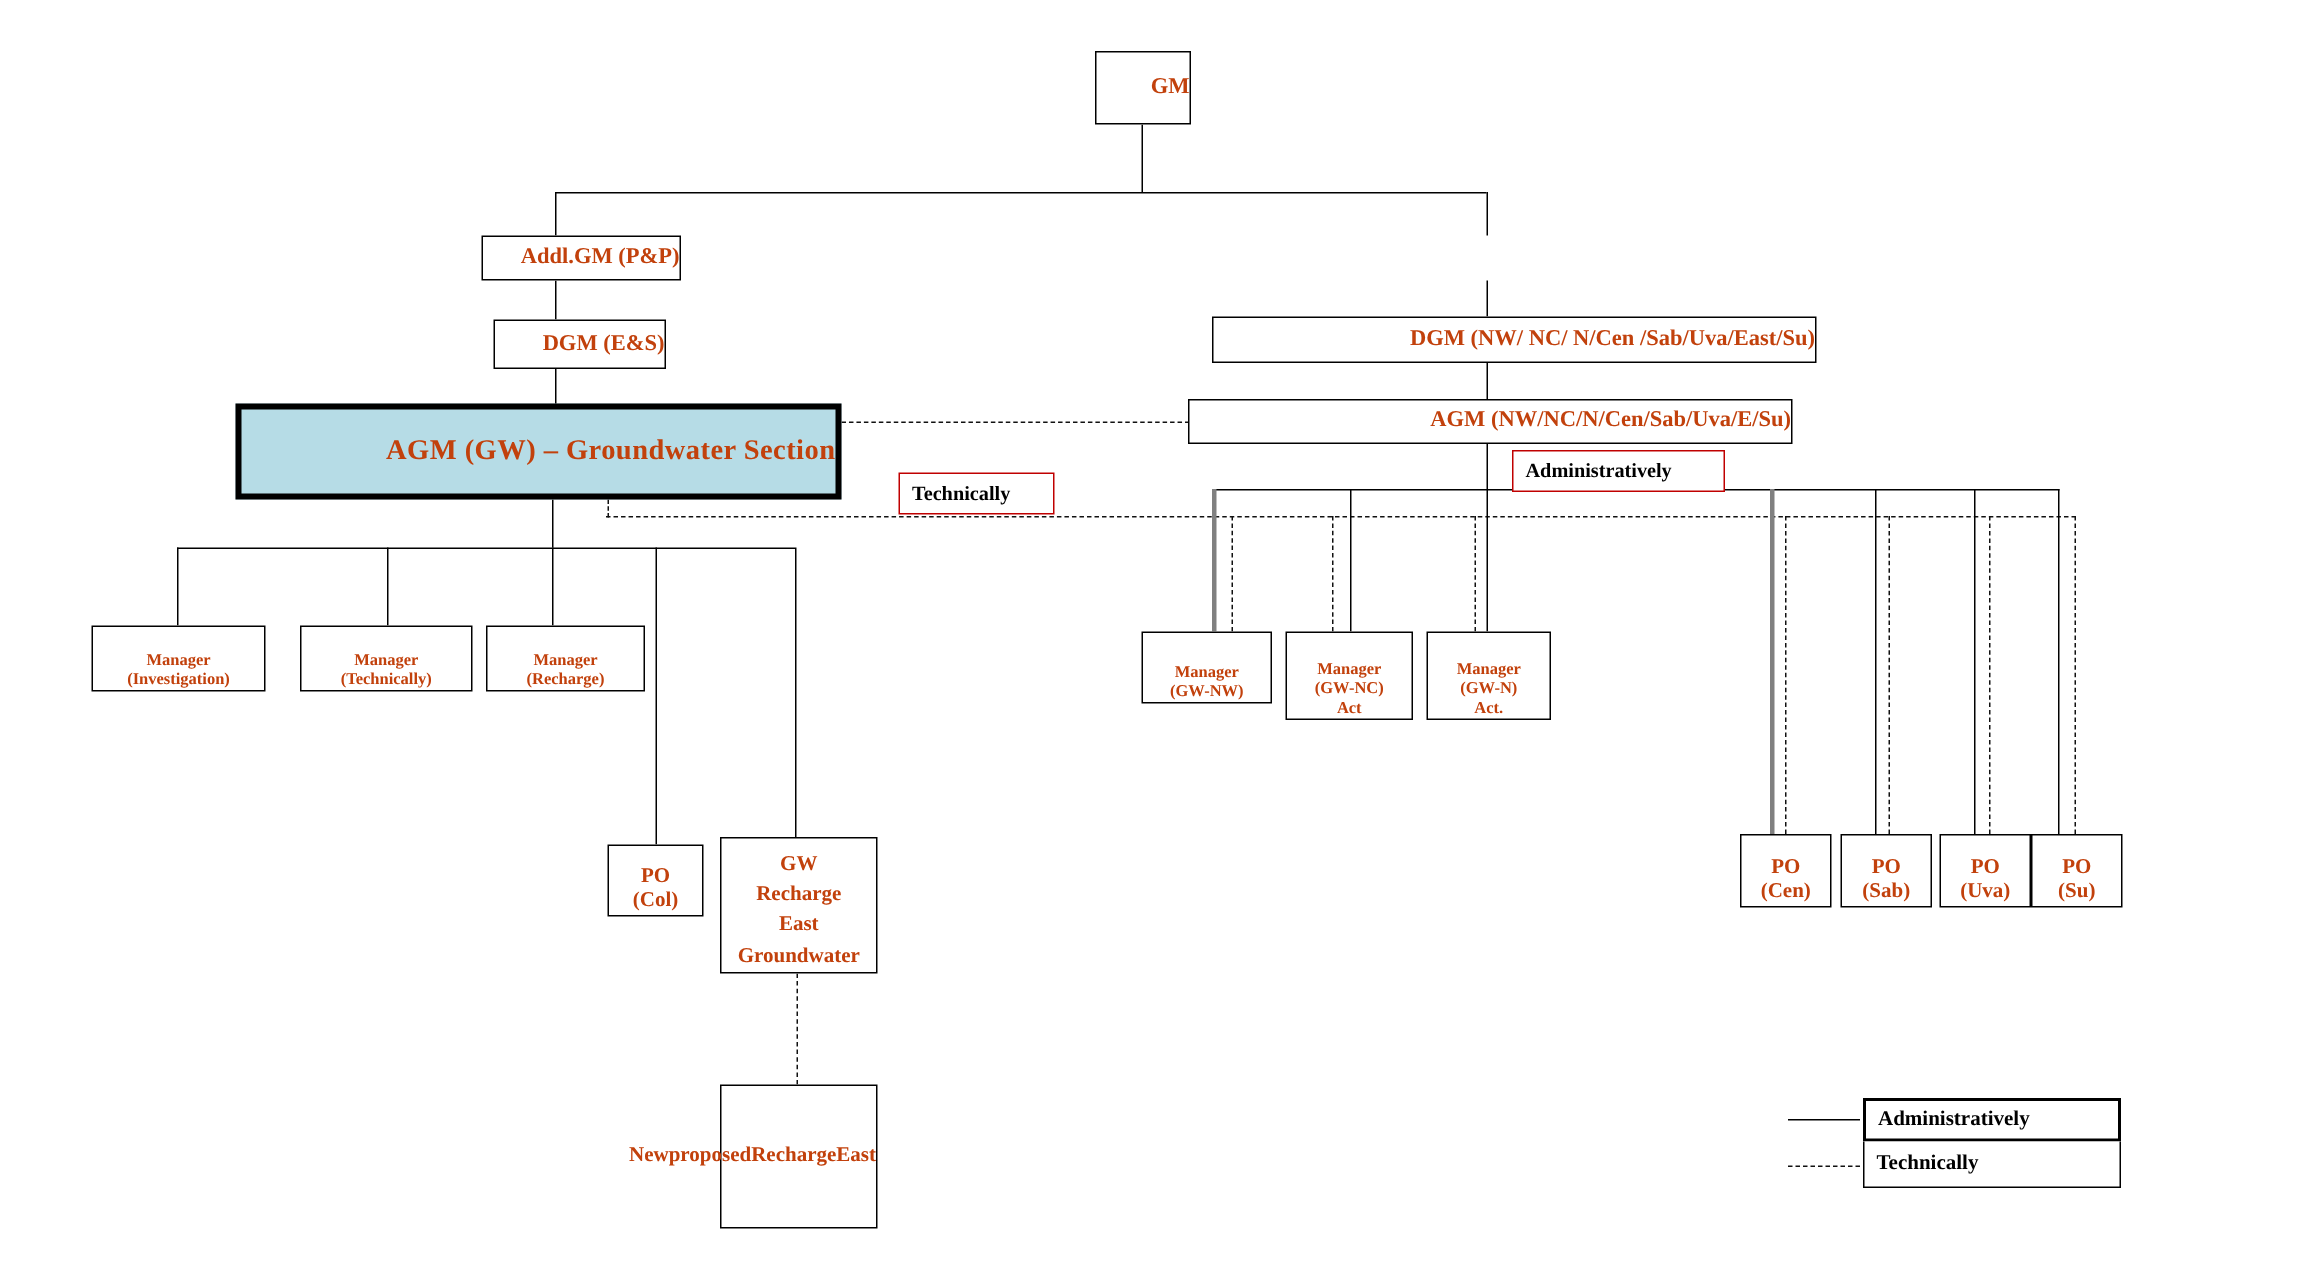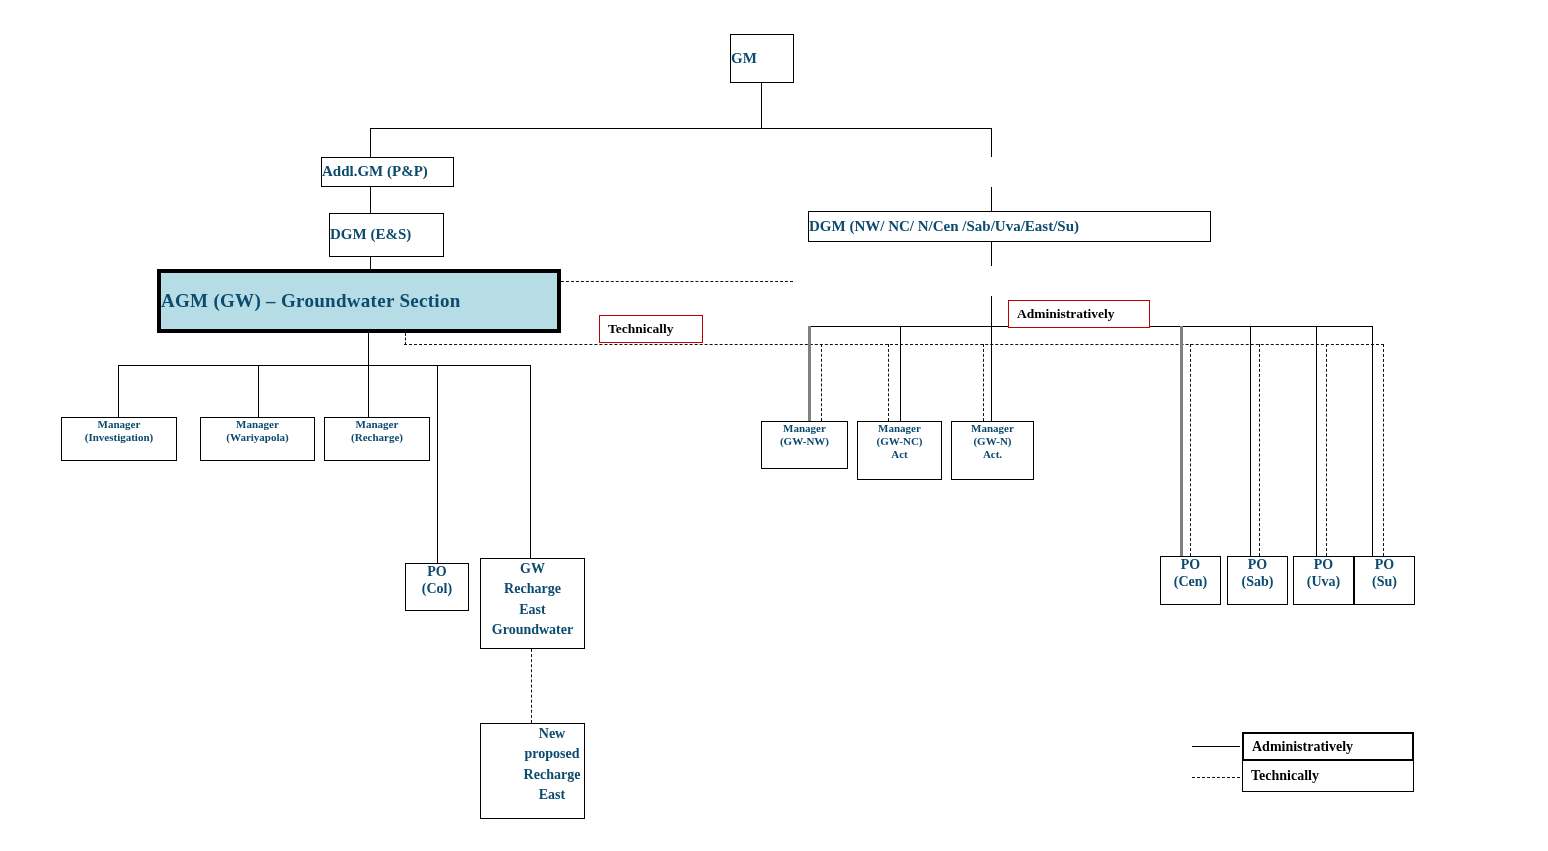--- a/index.html
+++ b/index.html
@@ -8,25 +8,25 @@
   #canvas{position:relative;width:1548px;height:851px;background:#fff;overflow:hidden;}
 
   
   .box{
     position:absolute;
     box-sizing:border-box;
     border:1px solid #000;
     background:#ffffff;
     display:flex;
     align-items:center;
-    justify-content:flex-start;
+    justify-content:flex-end;
     text-align:center;
     font-family:"Liberation Serif", serif;
     font-weight:bold;
-    color:#0c4a6e;
+    color:#c2410c;
     line-height:1.18;
     z-index:5;
   }
   .box span{display:block;}
 
   .box-gm{font-size:15px;}
   .box-lvl2{font-size:15px;margin-left:16px;}
   .box-agm{font-size:15px;}
   .box-agm-gw{
     border:4px solid #000;
@@ -141,47 +141,50 @@
 
   <div class="box box-gm" style="left:730px;top:34px;width:64px;height:49px;">
     <span>GM</span>
   </div>
 
   <div class="box box-lvl2" style="left:305px;top:157px;width:133px;height:30px;">
     <span>Addl.GM (P&amp;P)</span>
   </div>
 
 
-  <div class="box box-lvl2" style="left:313px;top:213px;width:115px;height:44px;">
+  <div class="box box-lvl2" style="left:313px;top:213px;width:115px;height:33px;">
     <span>DGM (E&amp;S)</span>
   </div>
 
   <div class="box box-agm-gw" style="left:157px;top:269px;width:404px;height:64px;">
     <span>AGM (GW) – Groundwater  Section</span>
   </div>
 
   <div class="box box-lvl2" style="left:792px;top:211px;width:403px;height:31px;">
     <span>DGM (NW/ NC/ N/Cen /Sab/Uva/East/Su)</span>
   </div>
 
+  <div class="box box-agm" style="left:792px;top:266px;width:403px;height:30px;">
+    <span>AGM (NW/NC/N/Cen/Sab/Uva/E/Su)</span>
+  </div>
 
   <div class="tag" style="left:599px;top:315px;width:104px;height:28px;">
     <span>Technically</span>
   </div>
   <div class="tag" style="left:1008px;top:300px;width:142px;height:28px;">
     <span>Administratively</span>
   </div>
 
   <div class="box box-mgr" style="left:61px;top:417px;width:116px;height:44px;flex-direction:column;">
     <span>Manager</span>
     <span>(Investigation)</span>
   </div>
   <div class="box box-mgr" style="left:200px;top:417px;width:115px;height:44px;flex-direction:column;">
     <span>Manager</span>
-    <span>(Wariyapola)</span>
+    <span>(Technically)</span>
   </div>
   <div class="box box-mgr" style="left:324px;top:417px;width:106px;height:44px;flex-direction:column;">
     <span>Manager</span>
     <span>(Recharge)</span>
   </div>
 
   <div class="box box-mgr" style="left:761px;top:421px;width:87px;height:48px;flex-direction:column;">
     <span>Manager</span>
     <span>(GW-NW)</span>
   </div>
@@ -201,21 +204,21 @@
     <span>(Col)</span>
   </div>
 
   <div class="box box-unit" style="left:480px;top:558px;width:105px;height:91px;flex-direction:column;">
     <span>GW</span>
     <span>Recharge</span>
     <span>East</span>
     <span>Groundwater</span>
   </div>
 
-  <div class="box box-unit" style="left:480px;top:723px;width:105px;height:96px;flex-direction:column;padding-left:39px;">
+  <div class="box box-unit" style="left:480px;top:723px;width:105px;height:96px;flex-direction:row;padding-left:39px;">
     <span>New</span>
     <span>proposed</span>
     <span>Recharge</span>
     <span>East</span>
   </div>
 
   <div class="box box-po" style="left:1160px;top:556px;width:61px;height:49px;flex-direction:column;">
     <span>PO</span>
     <span>(Cen)</span>
   </div>

